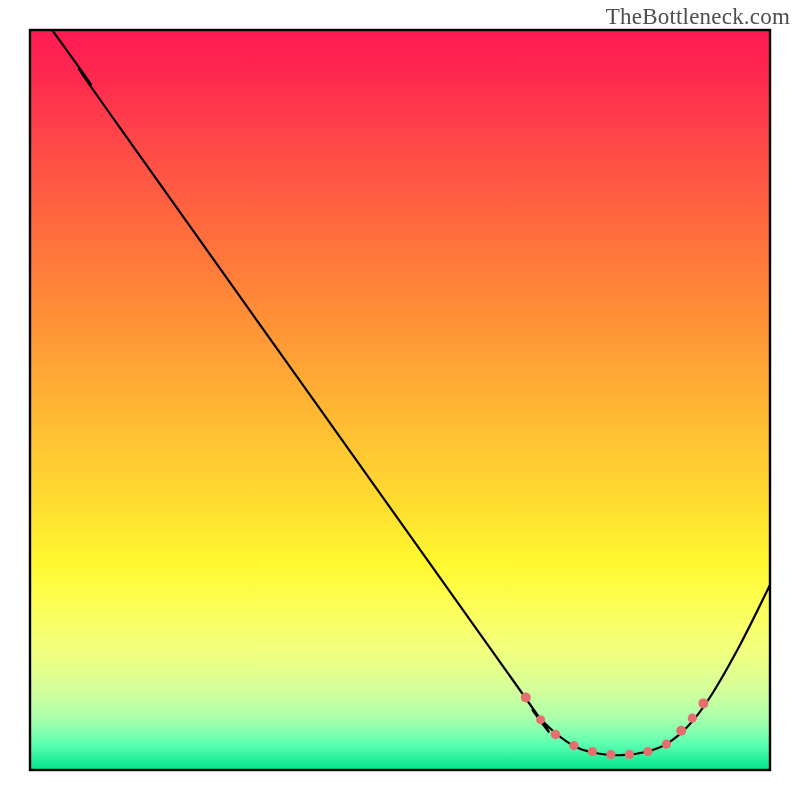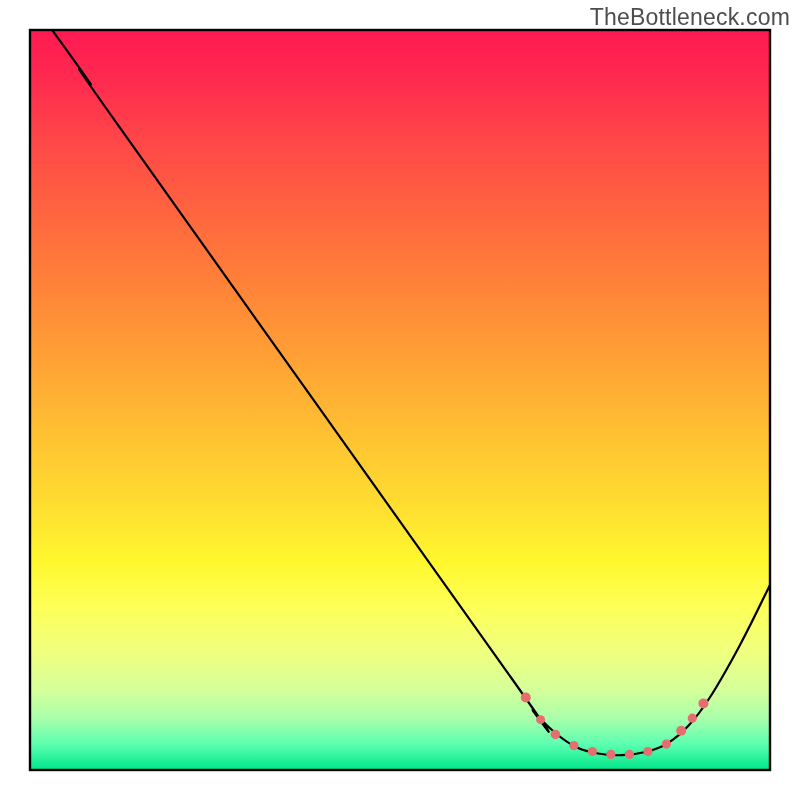--- a/index.html
+++ b/index.html
@@ -8,20 +8,21 @@
     width: 800px;
     height: 800px;
     overflow: hidden;
     background: #fff;
     font-family: Arial, Helvetica, sans-serif;
   }
   #chart-wrapper {
     position: relative;
     width: 800px;
     height: 788px;
+    font-family: Liberation Serif, serif;
   }
   #watermark {
     position: absolute;
     top: 4px;
     right: 10px;
     color: #4d4d4d;
     font-size: 23px;
     font-weight: 400;
     letter-spacing: 0.2px;
     z-index: 50;

